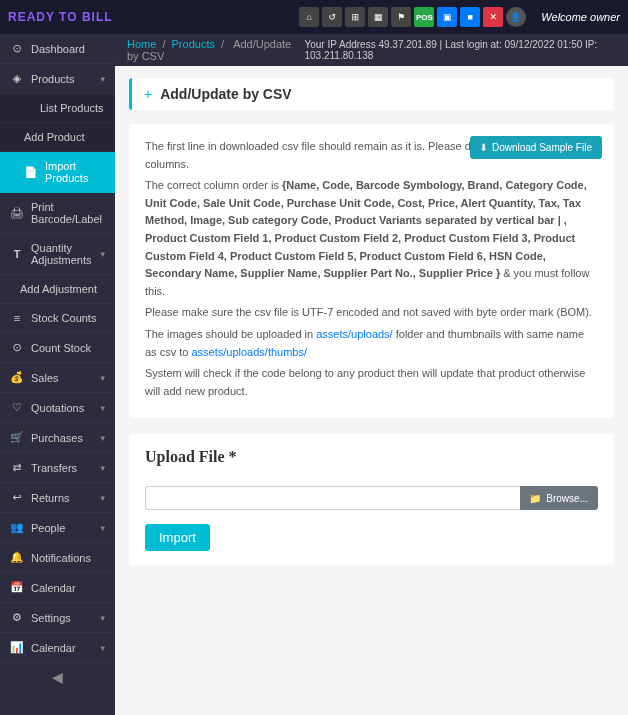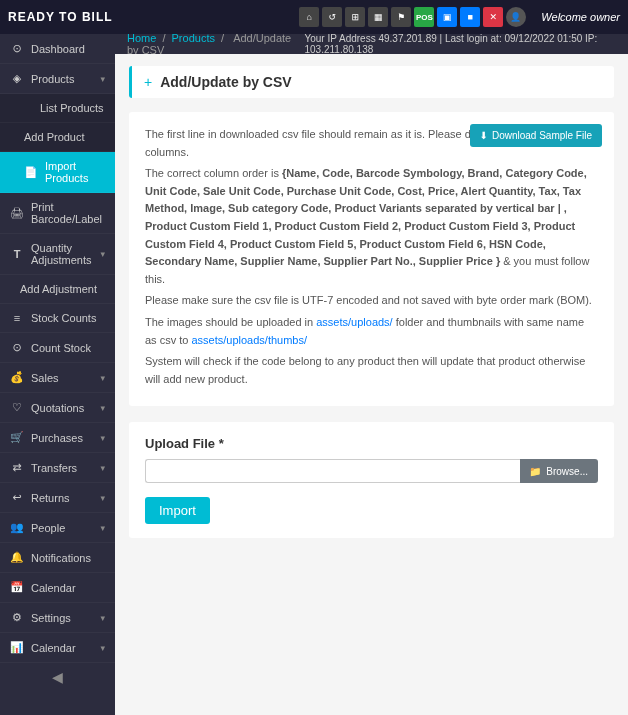--- a/index.html
+++ b/index.html
@@ -9,21 +9,21 @@
     .topbar {
       background: #1a1a2e;
       height: 34px;
       display: flex;
       align-items: center;
       justify-content: space-between;
       padding: 0 8px;
       flex-shrink: 0;
     }
     .topbar-title {
-      color: #ffffff;
+      color: #8b5cf6;
       font-size: 12px;
       font-weight: bold;
       letter-spacing: 1px;
     }
     .topbar-icons {
       display: flex;
       align-items: center;
       gap: 3px;
     }
     .topbar-icon {
@@ -90,21 +90,21 @@
     .main {
       flex: 1;
       display: flex;
       flex-direction: column;
       overflow: hidden;
     }
 
     
     .sub-topbar {
       background: #2c2c3e;
-      height: 20px;
+      height: 32px;
       display: flex;
       align-items: center;
       justify-content: space-between;
       padding: 0 12px;
       flex-shrink: 0;
     }
     .breadcrumb { color: #ccc; font-size: 11px; }
     .breadcrumb a { color: #00bcd4; text-decoration: none; }
     .breadcrumb span { color: #999; margin: 0 3px; }
     .ip-info { color: #ccc; font-size: 10px; }
@@ -168,24 +168,25 @@
     .info-highlight { font-weight: bold; }
     .info-box p { margin-bottom: 4px; }
 
     
     .upload-section {
       background: white;
       border-radius: 3px;
       padding: 14px 16px;
     }
     .upload-label {
-      font-size: 13px;
+      font-size: 16px;
       font-weight: bold;
       color: #333;
-      margin-bottom: 8px;
+      margin-bottom: 20px;
+      font-family: Liberation Serif, serif;
     }
     .upload-field {
       display: flex;
       gap: 0;
       margin-bottom: 14px;
     }
     .upload-input {
       flex: 1;
       border: 1px solid #ccc;
       border-right: none;

